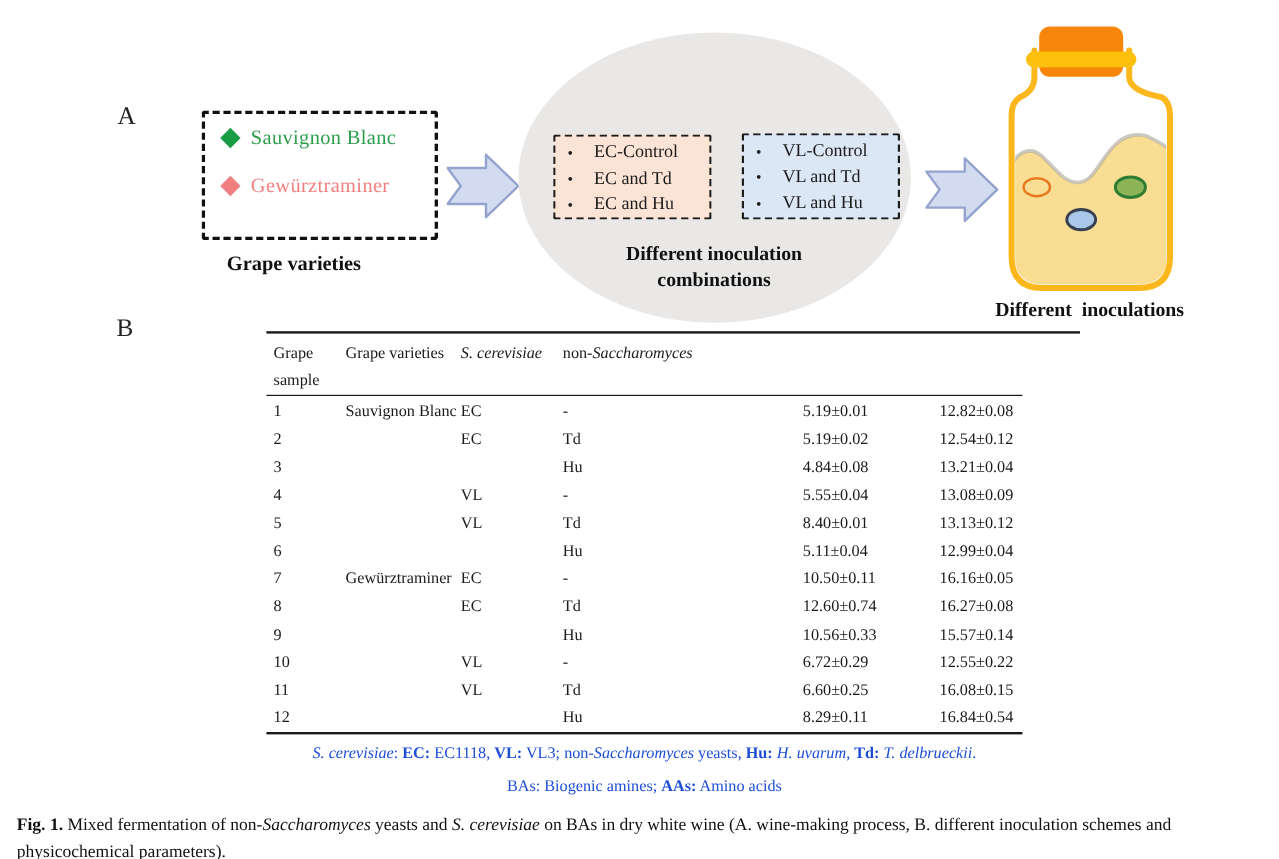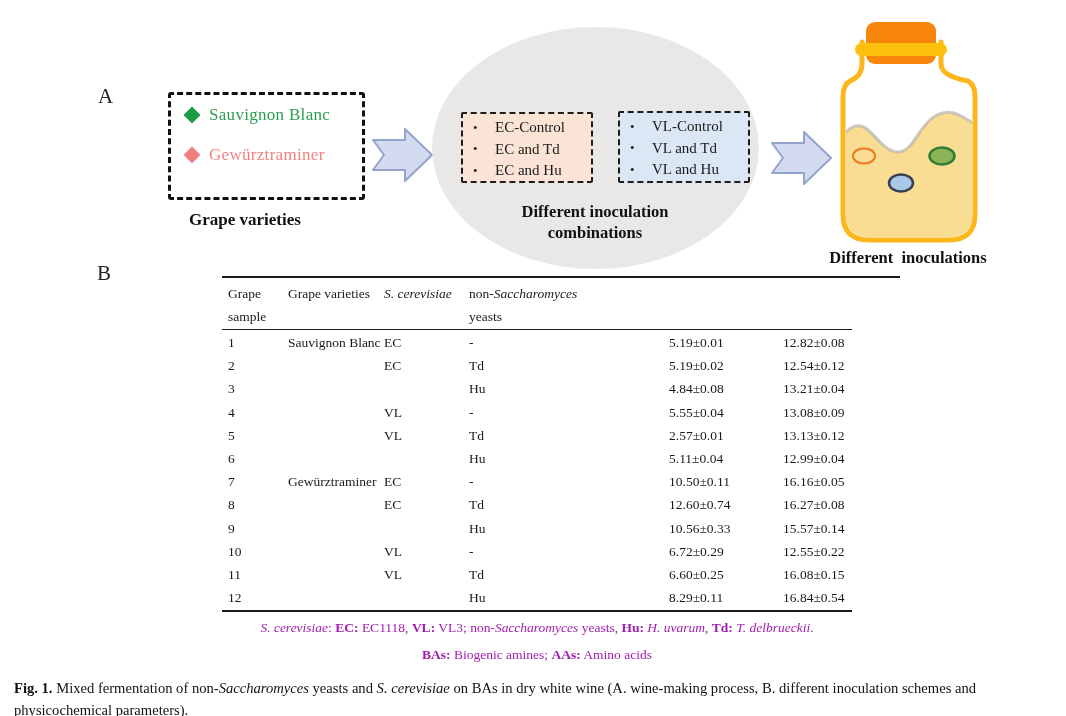--- a/index.html
+++ b/index.html
@@ -46,21 +46,21 @@
   .rule.top{left:222px;top:276px;width:678px;height:2px;}
   .rule.mid{left:222px;top:329px;width:630px;height:1px;}
   .rule.bottom{left:222px;top:610px;width:630px;height:2px;}
   .thead{position:absolute;left:222px;top:282px;width:630px;display:flex;}
   .tbody{position:absolute;left:222px;top:331px;width:630px;}
   .trow{display:flex;height:23.2px;}
   .tcell{box-sizing:border-box;font-size:13.5px;line-height:23.2px;padding-left:6px;
          white-space:nowrap;overflow:visible;}
   .hcell{box-sizing:border-box;font-size:13.5px;line-height:23px;padding-left:6px;white-space:nowrap;}
   .c0{width:60px;} .c1{width:96px;} .c2{width:85px;} .c3{width:200px;} .c4{width:114px;} .c5{width:75px;}
-  .footnote{position:absolute;left:222px;width:630px;text-align:center;font-size:13.5px;color:#a21caf;}
+  .footnote{position:absolute;left:222px;width:630px;text-align:center;font-size:13.5px;color:#1d4ed8;}
   .footnote.fn1{top:620px;}
   .footnote.fn2{top:647px;}
   .fig-caption{position:absolute;left:14px;top:678px;width:1042px;font-size:14.6px;
                line-height:21.5px;color:#111;}
 </style>
 </head>
 <body>
 
 <div class="page">
 
@@ -150,21 +150,20 @@
     <div class="hcell c1">
       <div><span>Grape varieties</span></div>
       <div></div>
     </div>
     <div class="hcell c2">
       <div><span style="font-style: italic;">S. cerevisiae</span></div>
       <div></div>
     </div>
     <div class="hcell c3">
       <div><span>non-</span><span style="font-style: italic;">Saccharomyces</span></div>
-      <div><span>yeasts</span></div>
     </div>
   </div>
   <div class="rule mid"></div>
   <div class="tbody">
       <div class="trow">
         <div class="tcell c0">1</div>
         <div class="tcell c1">Sauvignon Blanc</div>
         <div class="tcell c2">EC</div>
         <div class="tcell c3">-</div>
         <div class="tcell c4">5.19±0.01</div>
@@ -192,21 +191,21 @@
         <div class="tcell c2">VL</div>
         <div class="tcell c3">-</div>
         <div class="tcell c4">5.55±0.04</div>
         <div class="tcell c5">13.08±0.09</div>
       </div>
       <div class="trow">
         <div class="tcell c0">5</div>
         <div class="tcell c1"></div>
         <div class="tcell c2">VL</div>
         <div class="tcell c3">Td</div>
-        <div class="tcell c4">2.57±0.01</div>
+        <div class="tcell c4">8.40±0.01</div>
         <div class="tcell c5">13.13±0.12</div>
       </div>
       <div class="trow">
         <div class="tcell c0">6</div>
         <div class="tcell c1"></div>
         <div class="tcell c2"></div>
         <div class="tcell c3">Hu</div>
         <div class="tcell c4">5.11±0.04</div>
         <div class="tcell c5">12.99±0.04</div>
       </div>
@@ -255,17 +254,17 @@
         <div class="tcell c1"></div>
         <div class="tcell c2"></div>
         <div class="tcell c3">Hu</div>
         <div class="tcell c4">8.29±0.11</div>
         <div class="tcell c5">16.84±0.54</div>
       </div>
     </div>
   <div class="rule bottom"></div>
 
   <div class="footnote fn1"><span style="font-style: italic;">S. cerevisiae</span><span>: </span><span style="font-weight: bold;">EC:</span><span> EC1118, </span><span style="font-weight: bold;">VL:</span><span> VL3; non-</span><span style="font-style: italic;">Saccharomyces</span><span> yeasts, </span><span style="font-weight: bold;">Hu:</span><span> </span><span style="font-style: italic;">H. uvarum</span><span>, </span><span style="font-weight: bold;">Td:</span><span> </span><span style="font-style: italic;">T. delbrueckii</span><span>.</span></div>
-  <div class="footnote fn2"><span style="font-weight: bold;">BAs:</span><span> Biogenic amines; </span><span style="font-weight: bold;">AAs:</span><span> Amino acids</span></div>
+  <div class="footnote fn2"><span style="font-weight: normal;">BAs:</span><span> Biogenic amines; </span><span style="font-weight: bold;">AAs:</span><span> Amino acids</span></div>
 
   <div class="fig-caption"><span style="font-weight: bold;">Fig. 1.</span><span> Mixed fermentation of non-</span><span style="font-style: italic;">Saccharomyces</span><span> yeasts and </span><span style="font-style: italic;">S. cerevisiae</span><span> on BAs in dry white wine (A. wine-making process, B. different inoculation schemes and physicochemical parameters).</span></div>
 
 </div>
 
 </body></html>

